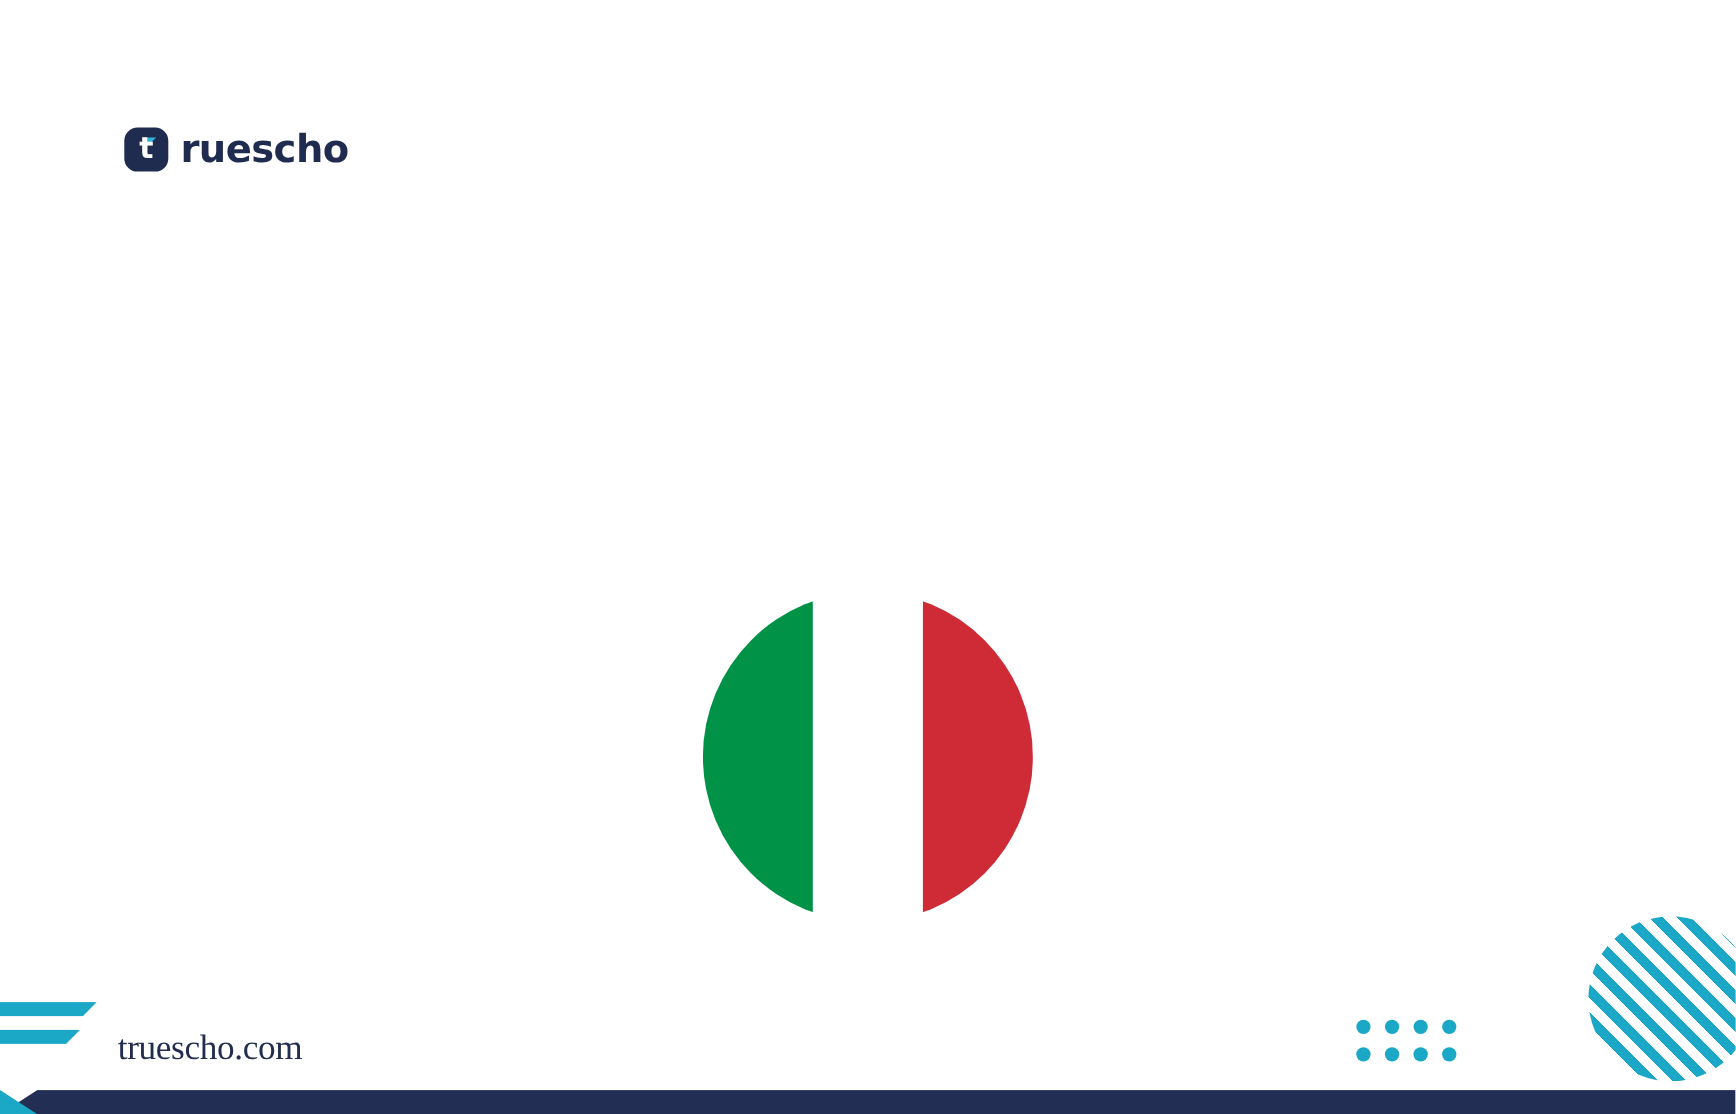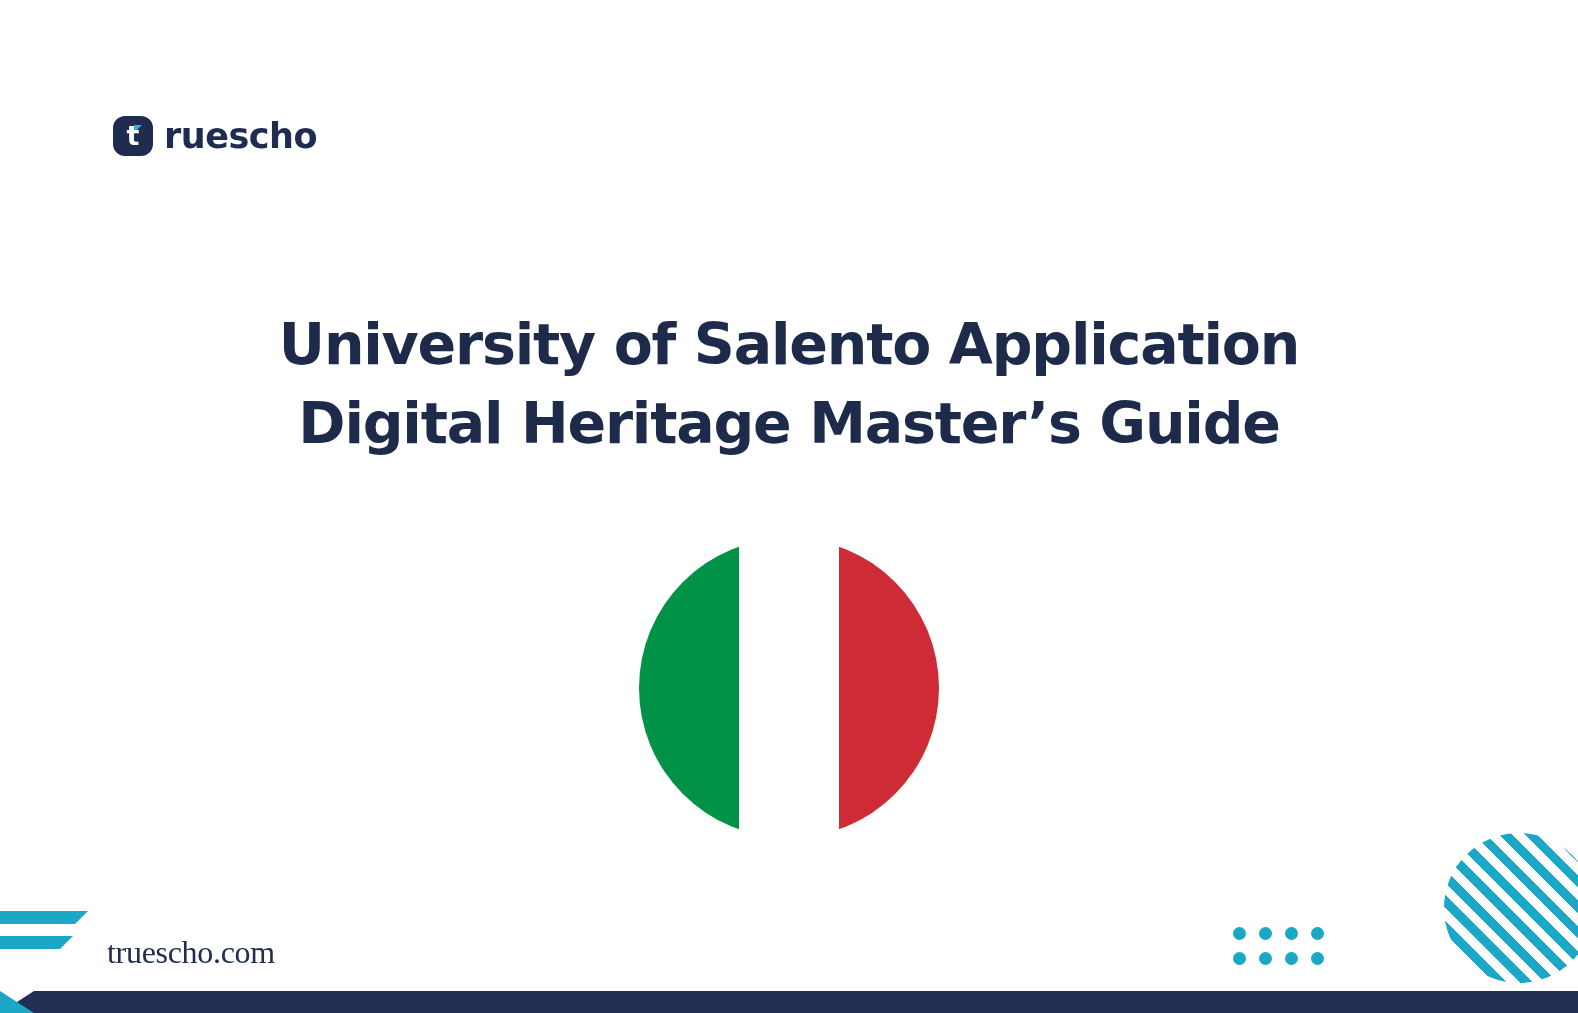--- a/index.html
+++ b/index.html
@@ -164,21 +164,20 @@
 <div class="slide">
 
   <div class="brand">
     <div class="brand-mark">
       <div class="accent"></div>
       <div class="t">t</div>
     </div>
     <div class="brand-word">ruescho</div>
   </div>
 
-  <h1 class="title">University of Salento Application Digital Heritage Master’s Guide</h1>
 
   <div class="flag-wrap">
     <div class="flag-circle">
       <div class="flag-band green"></div>
       <div class="flag-band white"></div>
       <div class="flag-band red"></div>
     </div>
   </div>
 
   <div class="footer-bars">

